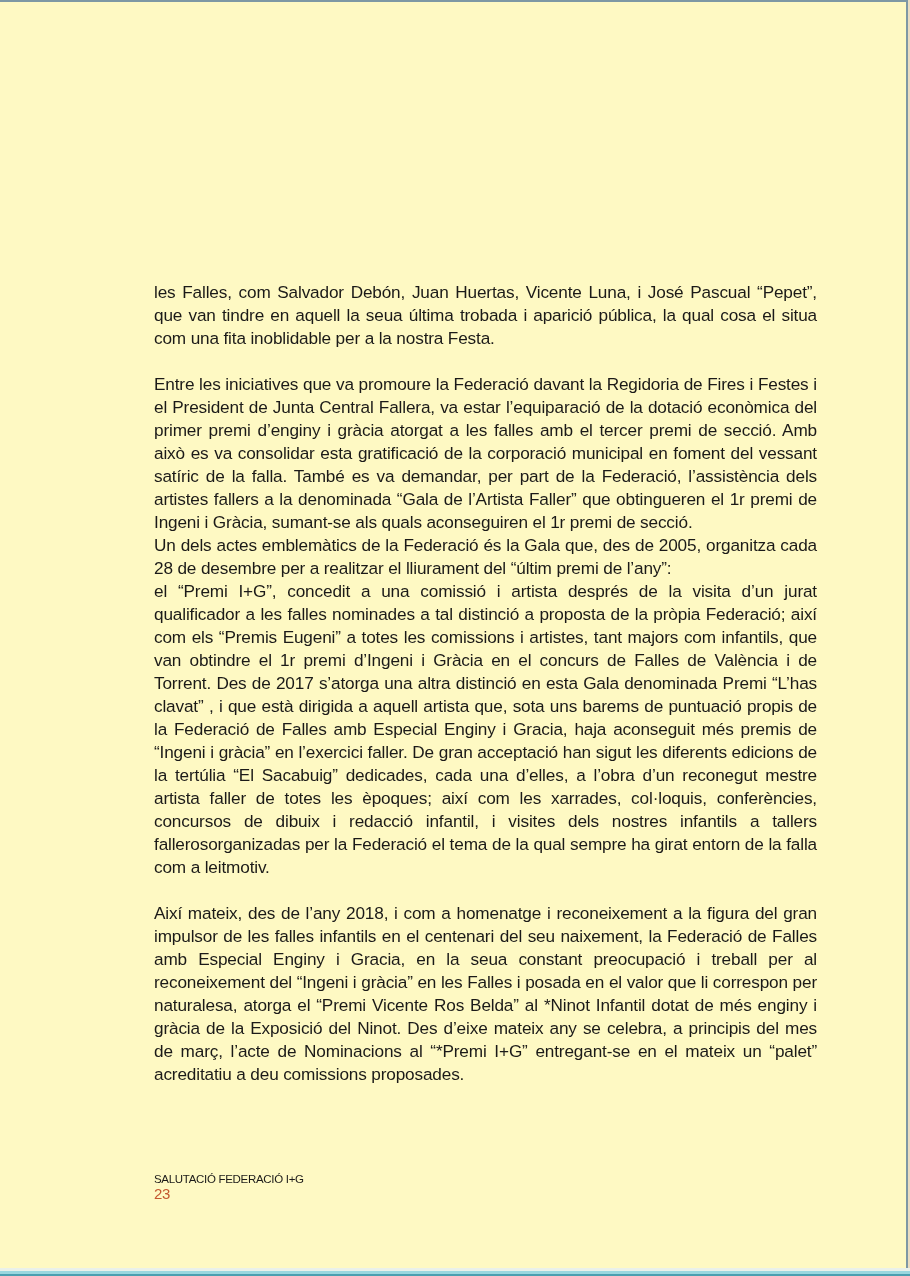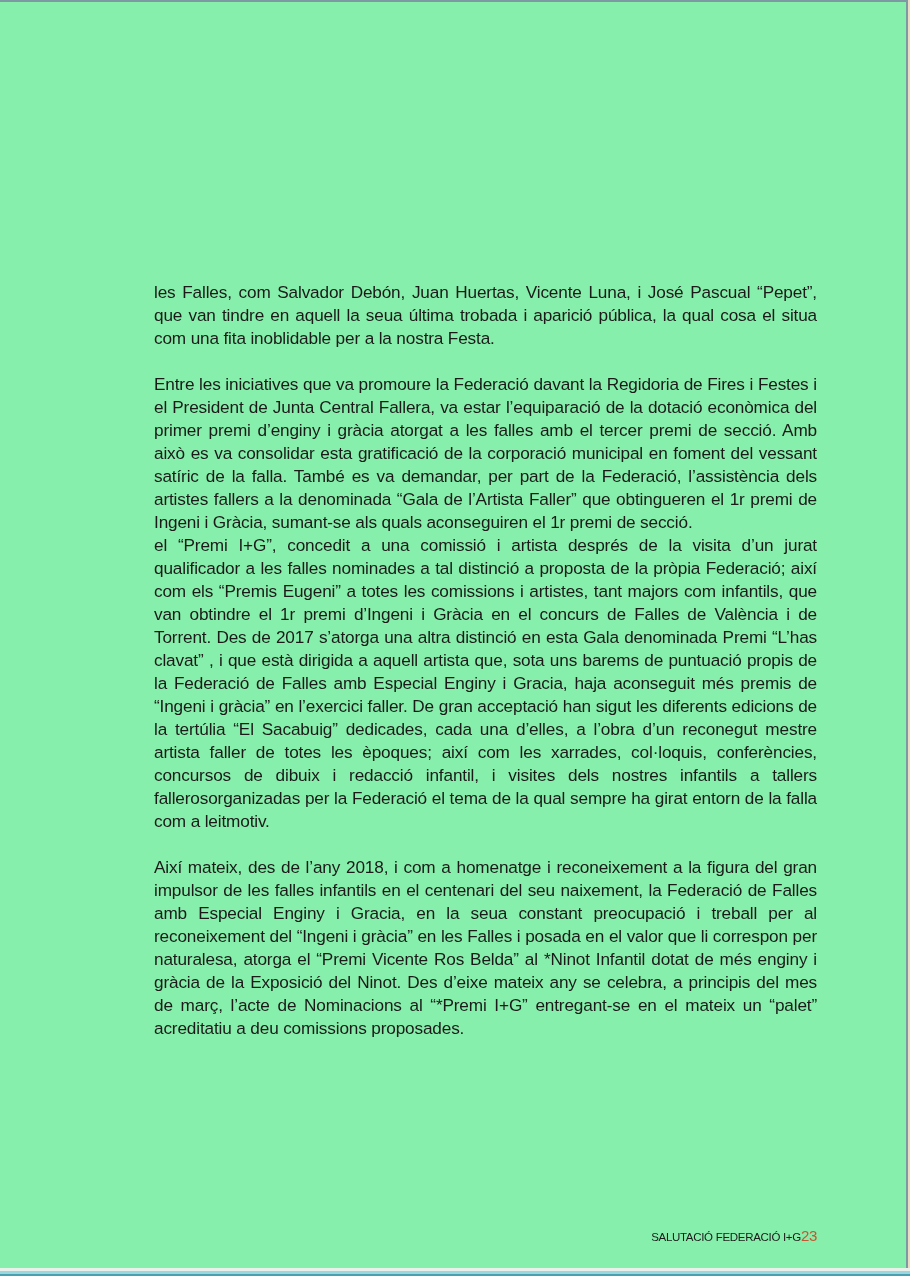--- a/index.html
+++ b/index.html
@@ -13,21 +13,21 @@
       background: #e9dcc1;
       position: relative;
       font-family: "Liberation Sans", sans-serif;
     }
     .page {
       position: absolute;
       left: 0;
       top: 0;
       width: 908px;
       height: 1268px;
-      background: #86efac;
+      background: #fef9c3;
       border-top: 2px solid #7e98a4;
       border-right: 2px solid #7e98a4;
       box-sizing: border-box;
     }
     .bottom-strip {
       position: absolute;
       left: 0;
       bottom: 0;
       width: 910px;
       height: 8px;
@@ -47,45 +47,47 @@
       margin: 0;
       text-align: justify;
       text-align-last: left;
     }
     .para-gap {
       height: 23px;
     }
     .footer {
       position: absolute;
       left: 154px;
-      top: 1225px;
+      top: 1171px;
       width: 663px;
       display: flex;
-      justify-content: flex-end;
+      justify-content: space-between;
       align-items: baseline;
       font-size: 11.5px;
       letter-spacing: -0.3px;
+      flex-direction: column;
     }
     .footer-title {
       color: #1b1a18;
     }
     .page-number {
       color: #c4572f;
       font-size: 15px;
     }
   </style>
 </head>
 <body>
 
 <div class="page">
 
   <div class="body-text">
     <p class="para">les Falles, com Salvador Debón, Juan Huertas, Vicente Luna, i José Pascual “Pepet”, que van tindre en aquell la seua última trobada i aparició pública, la qual cosa el situa com una fita inoblidable per a la nostra Festa.</p>
     <div class="para-gap"></div>
     <p class="para">Entre les iniciatives que va promoure la Federació davant la Regidoria de Fires i Festes i el President de Junta Central Fallera, va estar l’equiparació de la dotació econòmica del primer premi d’enginy i gràcia atorgat a les falles amb el tercer premi de secció. Amb això es va consolidar esta gratificació de la corporació municipal en foment del vessant satíric de la falla. També es va demandar, per part de la Federació, l’assistència dels artistes fallers a la denominada “Gala de l’Artista Faller” que obtingueren el 1r premi de Ingeni i Gràcia, sumant-se als quals aconseguiren el 1r premi de secció.</p>
+    <p class="para">Un dels actes emblemàtics de la Federació és la Gala que, des de 2005, organitza cada 28 de desembre per a realitzar el lliurament del “últim premi de l’any”:</p>
     <p class="para"> el “Premi I+G”, concedit a una comissió i artista després de la visita d’un jurat qualificador a les falles nominades a tal distinció a proposta de la pròpia Federació; així com els “Premis Eugeni” a totes les comissions i artistes, tant majors com infantils, que van obtindre el 1r premi d’Ingeni i Gràcia en el concurs de Falles de València i de Torrent. Des de 2017 s’atorga una altra distinció en esta Gala denominada Premi “L’has clavat” , i que està dirigida a aquell artista que, sota uns barems de puntuació propis de la Federació de Falles amb Especial Enginy i Gracia, haja aconseguit més premis de “Ingeni i gràcia” en l’exercici faller. De gran acceptació han sigut les diferents edicions de la tertúlia “El Sacabuig” dedicades, cada una d’elles, a l’obra d’un reconegut mestre artista faller de totes les èpoques; així com les xarrades, col·loquis, conferències, concursos de dibuix i redacció infantil, i visites dels nostres infantils a tallers fallerosorganizadas per la Federació el tema de la qual sempre ha girat entorn de la falla com a leitmotiv.</p>
     <div class="para-gap"></div>
     <p class="para">Així mateix, des de l’any 2018, i com a homenatge i reconeixement a la figura del gran impulsor de les falles infantils en el centenari del seu naixement, la Federació de Falles amb Especial Enginy i Gracia, en la seua constant preocupació i treball per al reconeixement del “Ingeni i gràcia” en les Falles i posada en el valor que li correspon per naturalesa, atorga el “Premi Vicente Ros Belda” al *Ninot Infantil dotat de més enginy i gràcia de la Exposició del Ninot. Des d’eixe mateix any se celebra, a principis del mes de març, l’acte de Nominacions al “*Premi I+G” entregant-se en el mateix un “palet” acreditatiu a deu comissions proposades.</p>
   </div>
 
   <div class="footer">
     <span class="footer-title">SALUTACIÓ FEDERACIÓ I+G</span>
     <span class="page-number">23</span>
   </div>
 </div>

